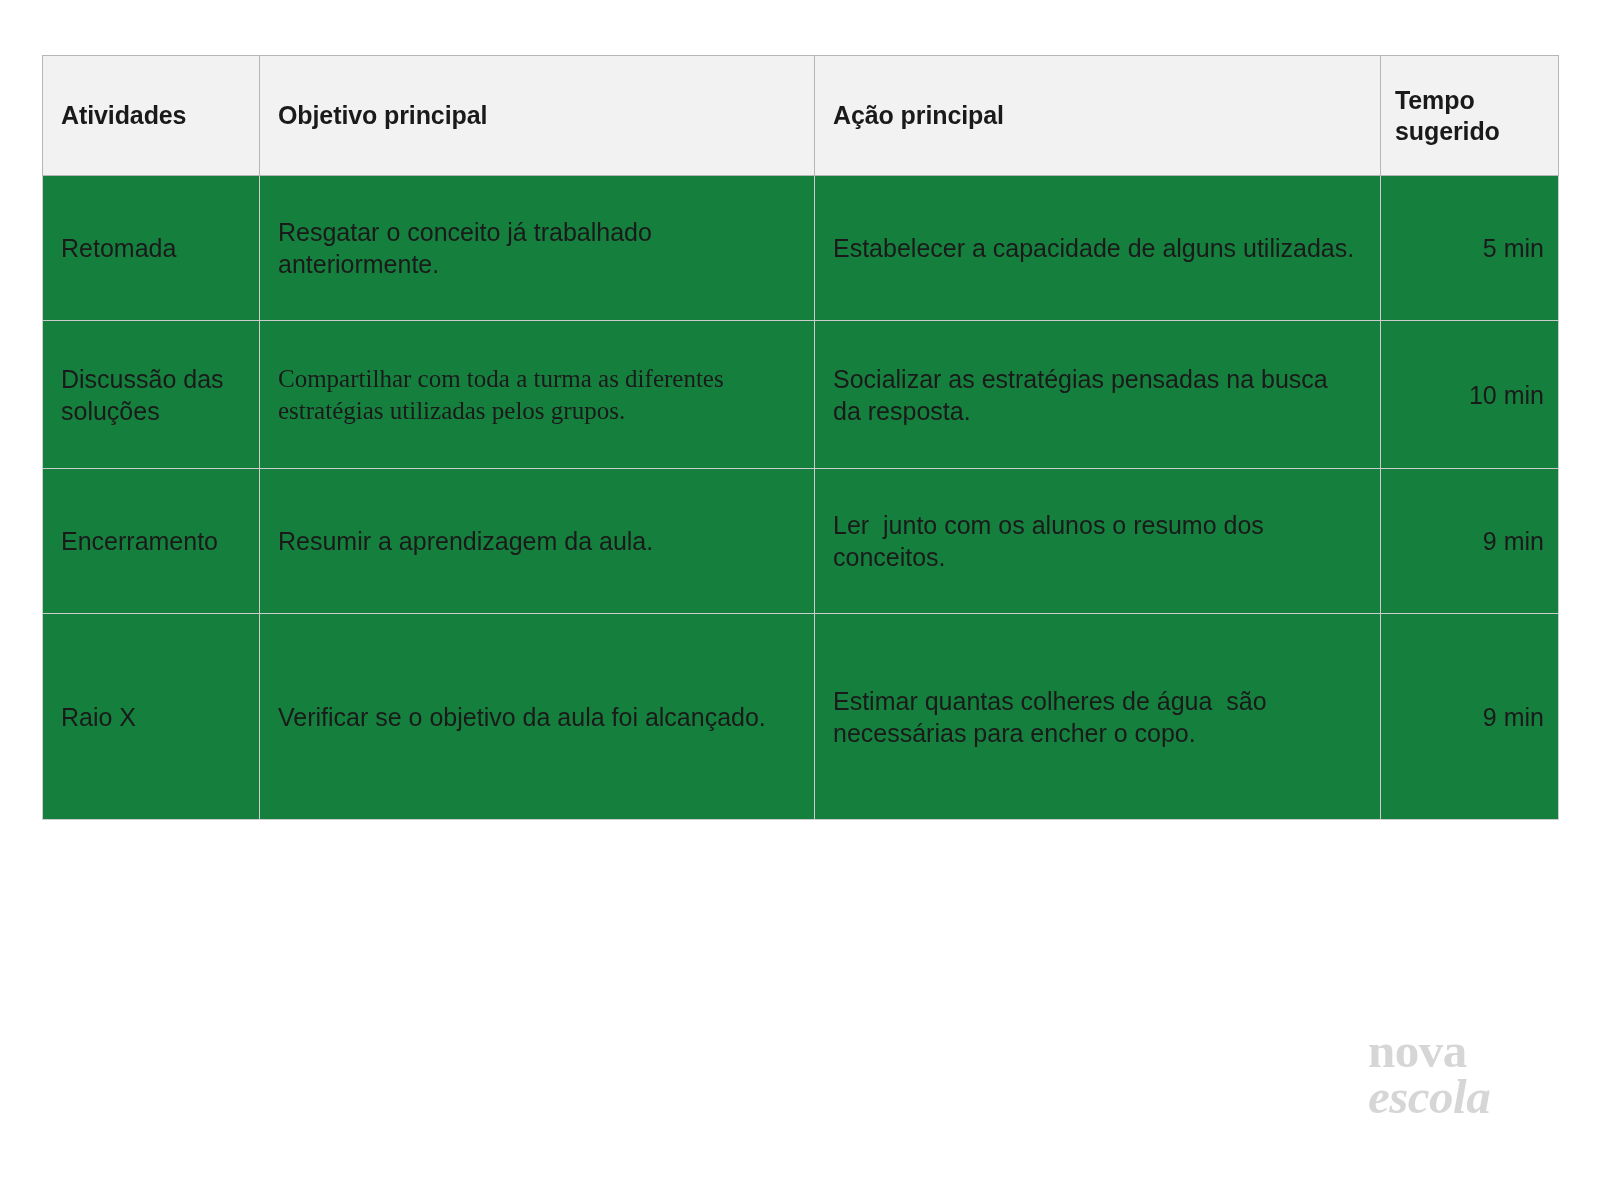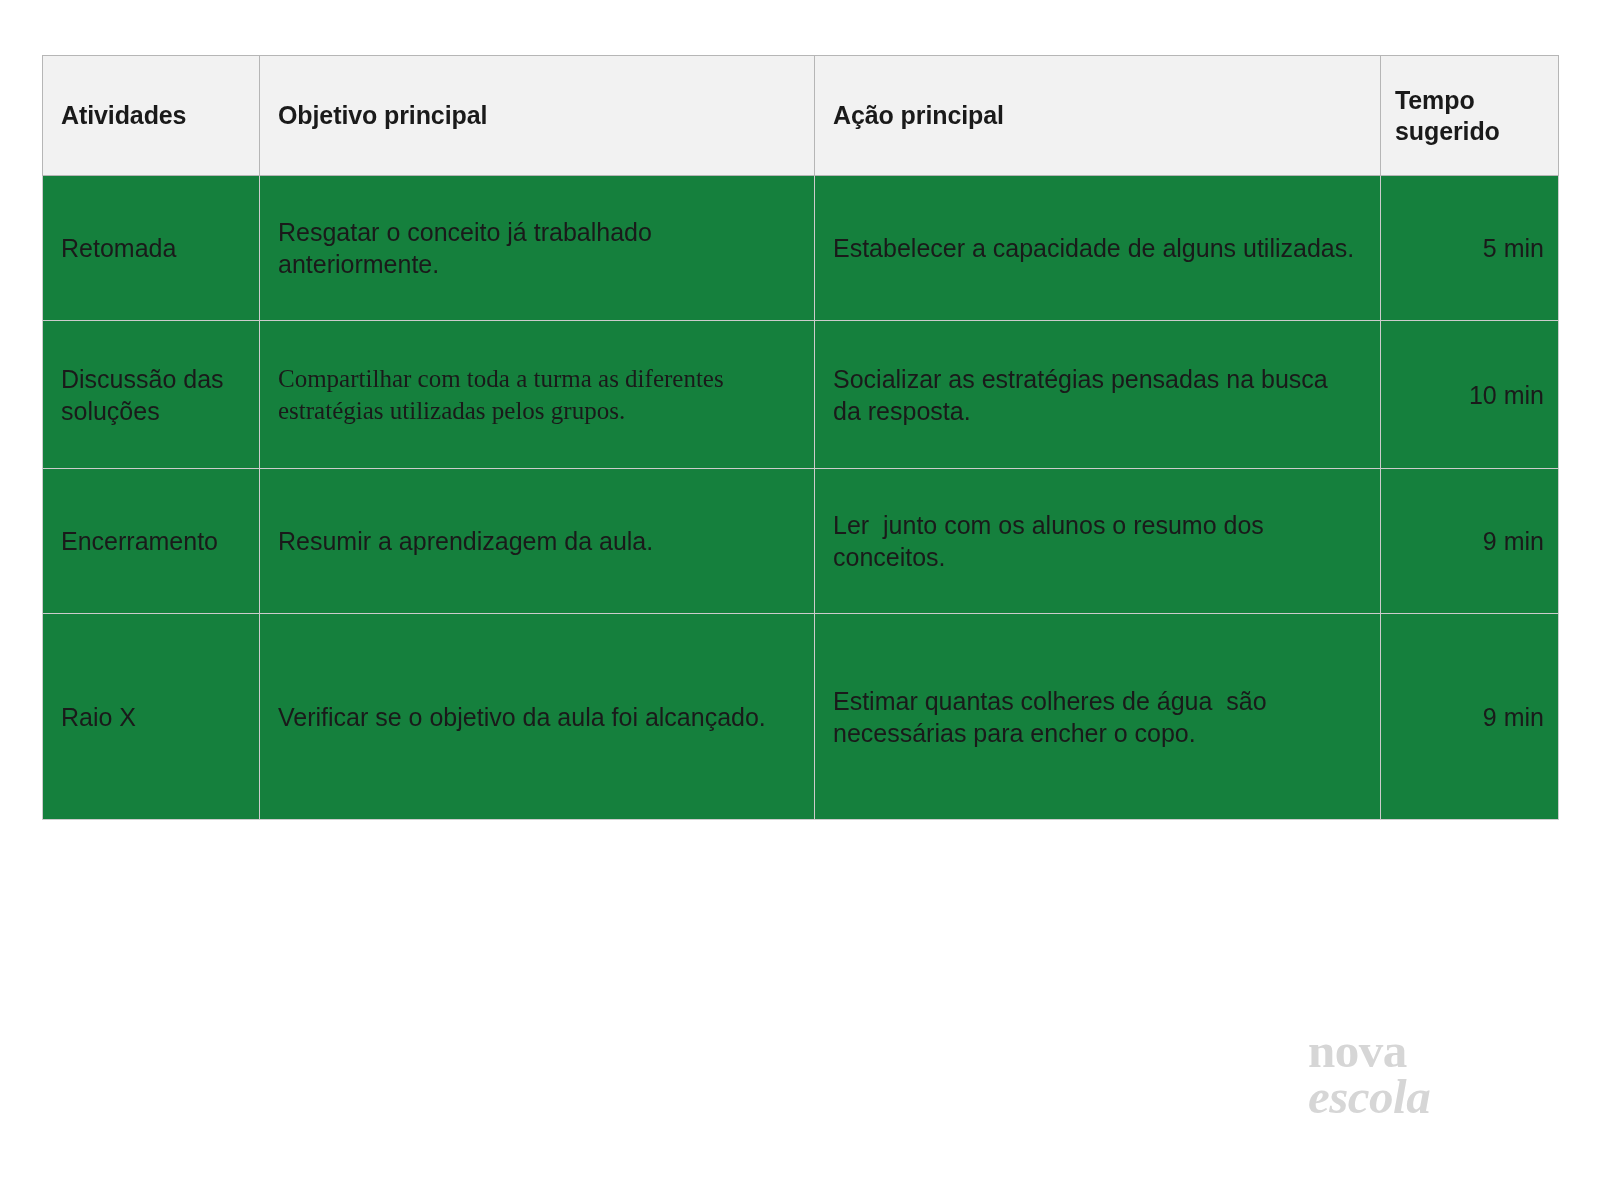--- a/index.html
+++ b/index.html
@@ -91,21 +91,21 @@
   .va-middle { vertical-align: middle; }
 
   .pt-objetivo-0 .cellpad { padding-top: 26px; }
   .pt-objetivo-2 .cellpad { padding-top: 28px; font-family: Liberation Serif, serif; }
   .pt-objetivo-4 .cellpad { padding-top: 38px; }
   .pt-acao-0 .cellpad     { padding-top: 42px; }
 
   
   .logo {
     position: absolute;
-    left: 1308px;
+    left: 1368px;
     top: 1028px;
     color: #d6d6d6;
     font-family: "Liberation Serif", serif;
     font-weight: bold;
     font-size: 49px;
     line-height: 0.93;
     letter-spacing: -0.5px;
     user-select: none;
   }
   .logo .l2 { display: block; font-style: italic; }

